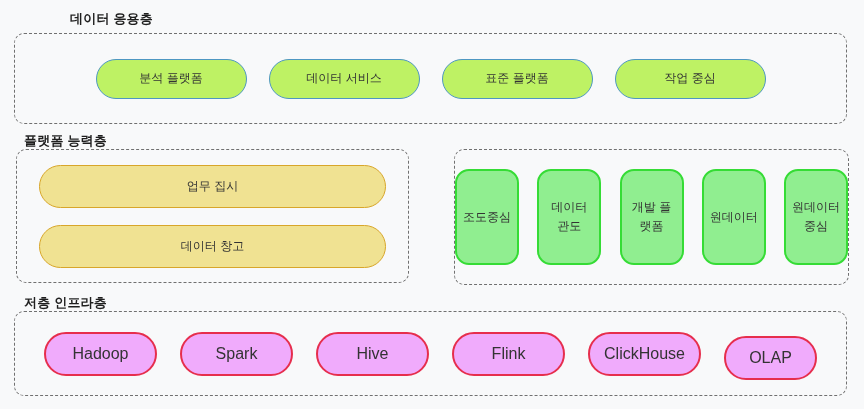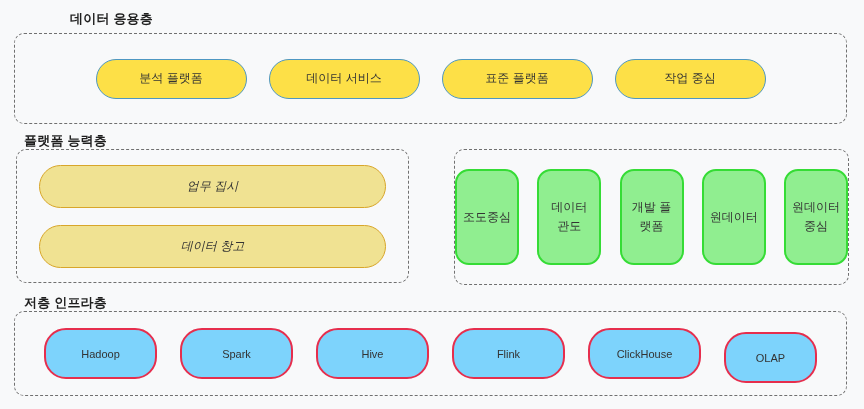--- a/index.html
+++ b/index.html
@@ -27,61 +27,61 @@
   .container {
     position: absolute;
     border: 1.6px dashed #707070;
     border-radius: 10px;
     display: flex;
   }
   .c-app   { top: 33px;  left: 14px;  width: 833px; height: 91px;
              align-items: center; justify-content: center; gap: 22px; }
   .c-cap   { top: 149px; left: 16px;  width: 393px; height: 134px;
              flex-direction: column; align-items: stretch; justify-content: center;
-             gap: 17px; padding: 0 22px; font-style: italic; }
+             gap: 17px; padding: 0 22px; }
   .c-svc   { top: 149px; left: 454px; width: 395px; height: 136px;
              align-items: center; justify-content: space-between; gap: 13px; }
   .c-infra { top: 311px; left: 14px;  width: 833px; height: 85px;
              align-items: center; justify-content: center; gap: 23px; }
 
   .node {
     display: flex;
     align-items: center;
     justify-content: center;
     text-align: center;
     color: #333333;
     font-size: 12px;
     flex: 0 0 auto;
   }
   .pill-blue {
     width: 151px; height: 40px;
-    background: #fde047;
+    background: #bef264;
     border: 1.5px solid #4e97c2;
     border-radius: 20px;
   }
   .pill-yellow {
     height: 43px;
     background: #f0e292;
     border: 1.5px solid #d8a62a;
     border-radius: 22px;
   }
   .box-green {
     width: 64px; height: 96px;
     background: #90ee90;
     border: 2px solid #35dc35;
     border-radius: 14px;
     line-height: 1.55;
     padding: 0 5px;
   }
   .pill-red {
-    width: 113px; height: 51px;
-    background: #7dd3fc;
+    width: 113px; height: 44px;
+    background: #f0abfc;
     border: 2px solid #e62e4d;
     border-radius: 22px;
-    font-size: 11px;
+    font-size: 16px;
   }
   .pill-red.narrow { width: 93px; margin-top: 8px; }
 </style>
 </head>
 <body>
 
 <div class="canvas">
 
   <div class="section-title t-app">데이터 응용층</div>
 

